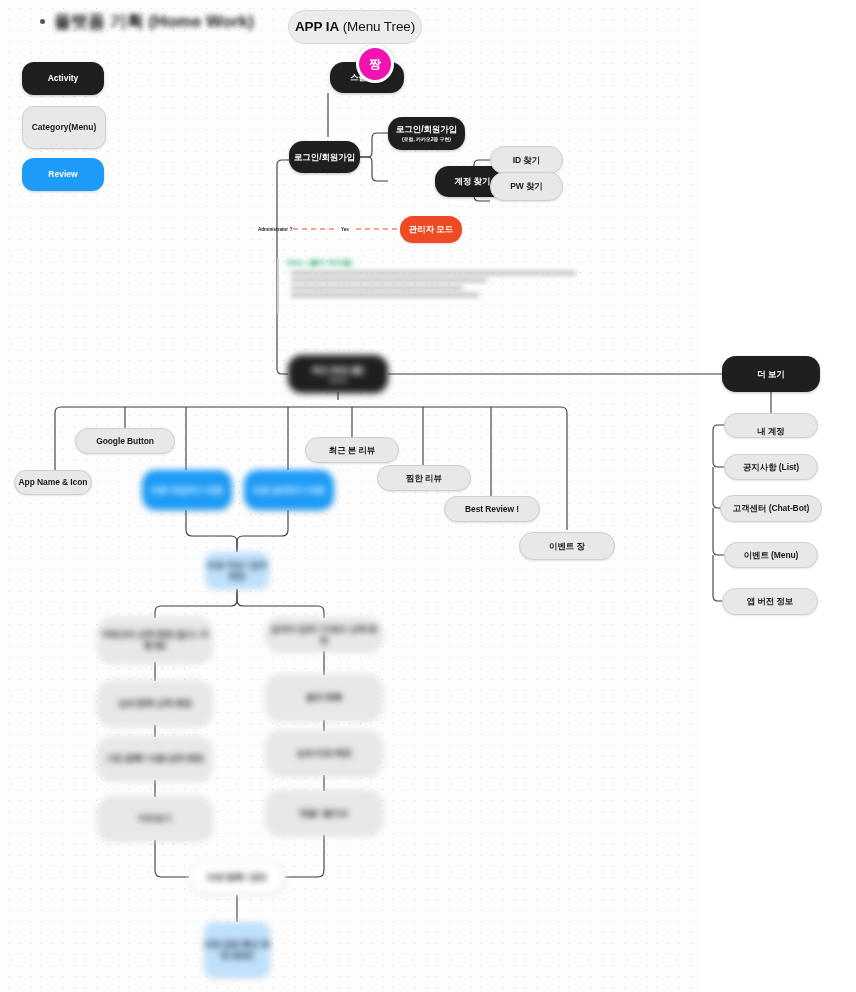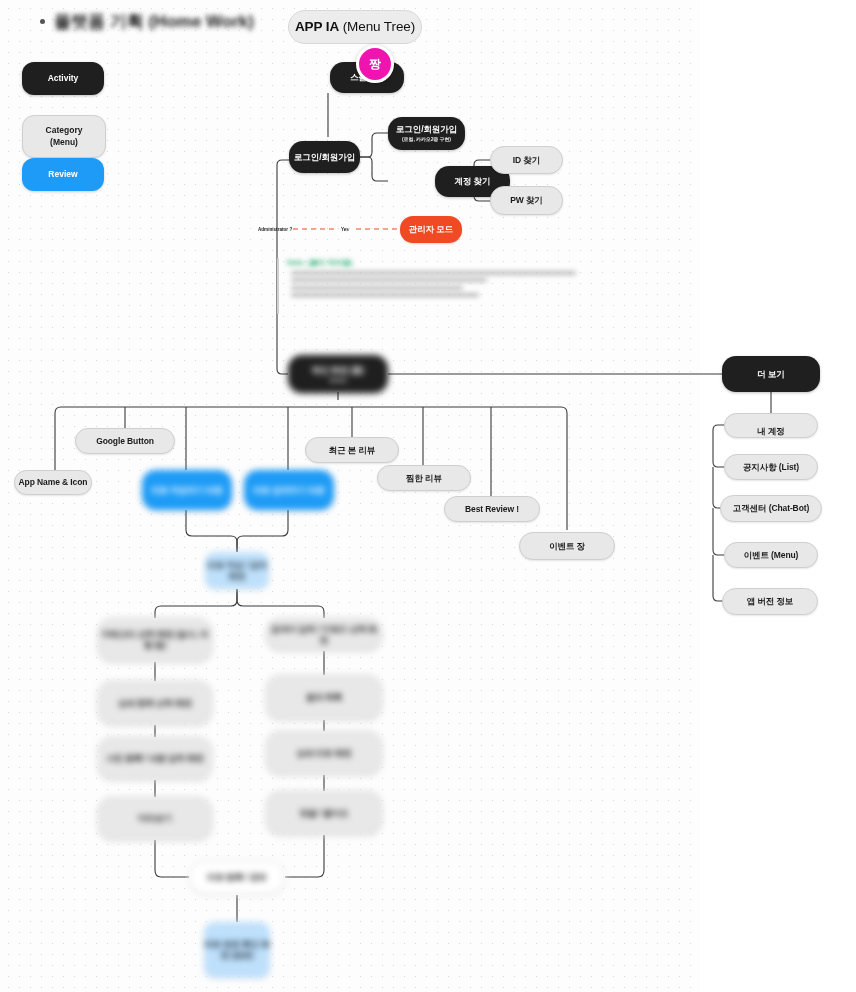--- a/index.html
+++ b/index.html
@@ -142,21 +142,21 @@
     <span><b>APP IA</b><span> (Menu Tree)</span></span>
   </div>
 
   <div id="badge">
     <span>짱</span>
   </div>
 
   <div class="legend-item n-dark" style="left:22px;top:62px;width:82px;height:33px;">
     <span>Activity</span>
   </div>
-  <div class="legend-item n-gray" style="left:22px;top:106px;width:82px;height:41px;flex-direction:column;margin-top:9px;">
+  <div class="legend-item n-gray" style="left:22px;top:106px;width:82px;height:41px;flex-direction:row;">
     <span>Category</span>
     <span>(Menu)</span>
   </div>
   <div class="legend-item n-blue" style="left:22px;top:158px;width:82px;height:33px;">
     <span>Review</span>
   </div>
 
   <div class="node n-dark" style="left:291px;top:62px;width:74px;height:31px;margin-left:39px;">
     <span>스플래쉬</span>
   </div>
@@ -171,21 +171,21 @@
   </div>
 
   <div class="node n-dark" style="left:388px;top:166px;width:75px;height:31px;margin-left:47px;">
     <span>계정 찾기</span>
   </div>
 
   <div class="node n-gray" style="left:490px;top:146px;width:73px;height:28px;">
     <span>ID 찾기</span>
   </div>
 
-  <div class="node n-gray" style="left:490px;top:186px;width:73px;height:29px;">
+  <div class="node n-gray" style="left:490px;top:172px;width:73px;height:29px;">
     <span>PW 찾기</span>
   </div>
 
   <div class="flow-label" style="left:258px;top:227px;">Administrator ?</div>
   <div class="flow-label" style="left:341px;top:227px;">Yes</div>
 
   <div class="node n-orange" style="left:400px;top:216px;width:62px;height:27px;border-radius:13px;">
     <span>관리자 모드</span>
   </div>
 
@@ -228,21 +228,21 @@
   </div>
 
   <div class="node n-gray" style="left:377px;top:465px;width:94px;height:26px;">
     <span>찜한 리뷰</span>
   </div>
 
   <div class="node n-gray" style="left:444px;top:496px;width:96px;height:26px;">
     <span>Best Review !</span>
   </div>
 
-  <div class="node n-gray" style="left:519px;top:532px;width:96px;height:28px;font-family:Liberation Serif, serif;">
+  <div class="node n-gray" style="left:519px;top:532px;width:96px;height:28px;">
     <span>이벤트 장</span>
   </div>
 
   <div class="node n-ltblue blurred" style="left:205px;top:552px;width:64px;height:37px;border-radius:10px;">
     <span>리뷰 작성 / 검색 화면</span>
   </div>
 
   <div class="node n-gray blurred" style="left:98px;top:618px;width:114px;height:44px;">
     <span>카테고리 선택 화면 (음식, 여행 등)</span>
   </div>

